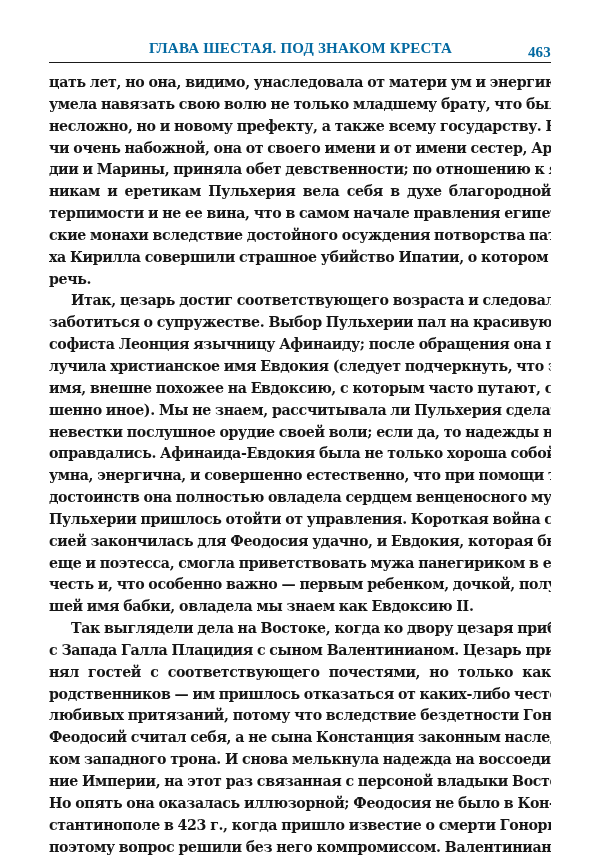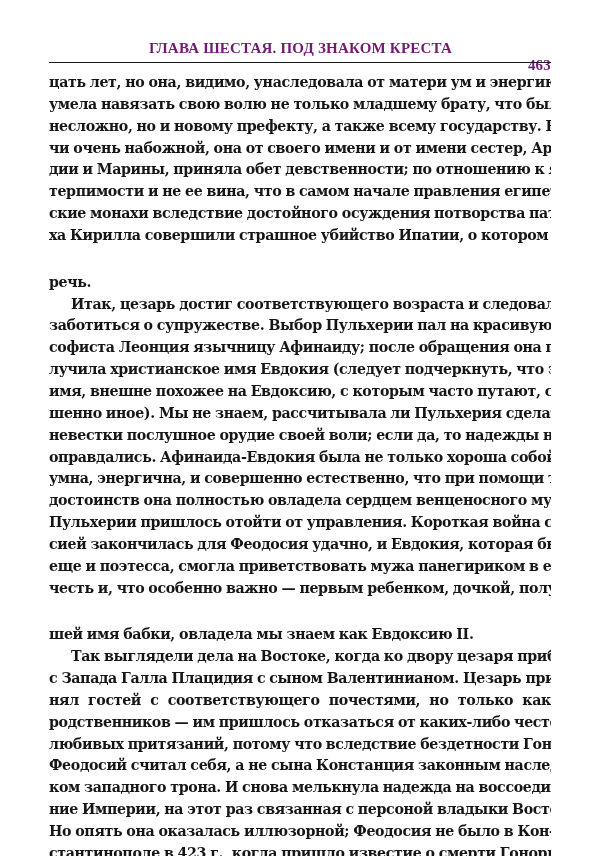--- a/index.html
+++ b/index.html
@@ -1,53 +1,54 @@
 <!DOCTYPE html>
 <html><head>
 <meta charset="utf-8">
 <style>
   html, body { margin: 0; padding: 0; background: #ffffff; }
   body { width: 600px; height: 856px; position: relative; overflow: hidden; }
   .page { position: absolute; left: 0; top: 0; width: 600px; height: 856px; background: #ffffff; }
   .header {
     position: absolute; left: 49px; top: 40px; width: 502px; height: 20px;
     font-family: "Liberation Serif", serif; font-weight: bold; font-size: 15px;
-    color: #701a75; letter-spacing: 0.2px; text-align: right;
+    color: #0369a1; letter-spacing: 0.2px; text-align: right;
   }
   .header .title { position: absolute; left: 100px; top: 0; white-space: nowrap; }
-  .header .pnum { position: absolute; right: 0; top: 17px; }
+  .header .pnum { position: absolute; right: 0; top: 4px; }
   .rule { position: absolute; left: 49px; top: 62px; width: 502px; height: 0; border-top: 1.6px solid #1a1a1a; }
   .body {
     position: absolute; left: 49px; top: 72px; width: 502px;
     font-family: "DejaVu Serif", serif; font-weight: bold; font-size: 14.2px;
     color: #161616;
   }
   .line {
     height: 21.85px; line-height: 21.85px; white-space: nowrap;
     text-align: justify; text-align-last: justify; overflow: hidden;
     letter-spacing: -0.35px; word-spacing: -0.5px;
   }
-  .line.last { text-align-last: left; margin-top: 25px; }
+  .line.last { text-align-last: left; }
   .line.indent { padding-left: 22px; }
 </style>
 </head>
 <body>
 
 <div class="page">
   <div class="header">
     <span class="title">ГЛАВА ШЕСТАЯ. ПОД ЗНАКОМ КРЕСТА</span>
     <span class="pnum">463</span>
   </div>
   <div class="rule"></div>
   <div class="body" id="body-text">
       <div class="line">цать лет, но она, видимо, унаследовала от матери ум и энергию, и</div>
       <div class="line">умела навязать свою волю не только младшему брату, что было</div>
       <div class="line">несложно, но и новому префекту, а также всему государству. Буду-</div>
       <div class="line">чи очень набожной, она от своего имени и от имени сестер, Арка-</div>
       <div class="line">дии и Марины, приняла обет девственности; по отношению к языч-</div>
+      <div class="line">никам и еретикам Пульхерия вела себя в духе благородной</div>
       <div class="line">терпимости и не ее вина, что в самом начале правления египет-</div>
       <div class="line">ские монахи вследствие достойного осуждения потворства патриар-</div>
       <div class="line">ха Кирилла совершили страшное убийство Ипатии, о котором была</div>
       <div class="line last">речь.</div>
       <div class="line indent">Итак, цезарь достиг соответствующего возраста и следовало по-</div>
       <div class="line">заботиться о супружестве. Выбор Пульхерии пал на красивую дочь</div>
       <div class="line">софиста Леонция язычницу Афинаиду; после обращения она по-</div>
       <div class="line">лучила христианское имя Евдокия (следует подчеркнуть, что это</div>
       <div class="line">имя, внешне похожее на Евдоксию, с которым часто путают, совер-</div>
       <div class="line">шенно иное). Мы не знаем, рассчитывала ли Пульхерия сделать из</div>

